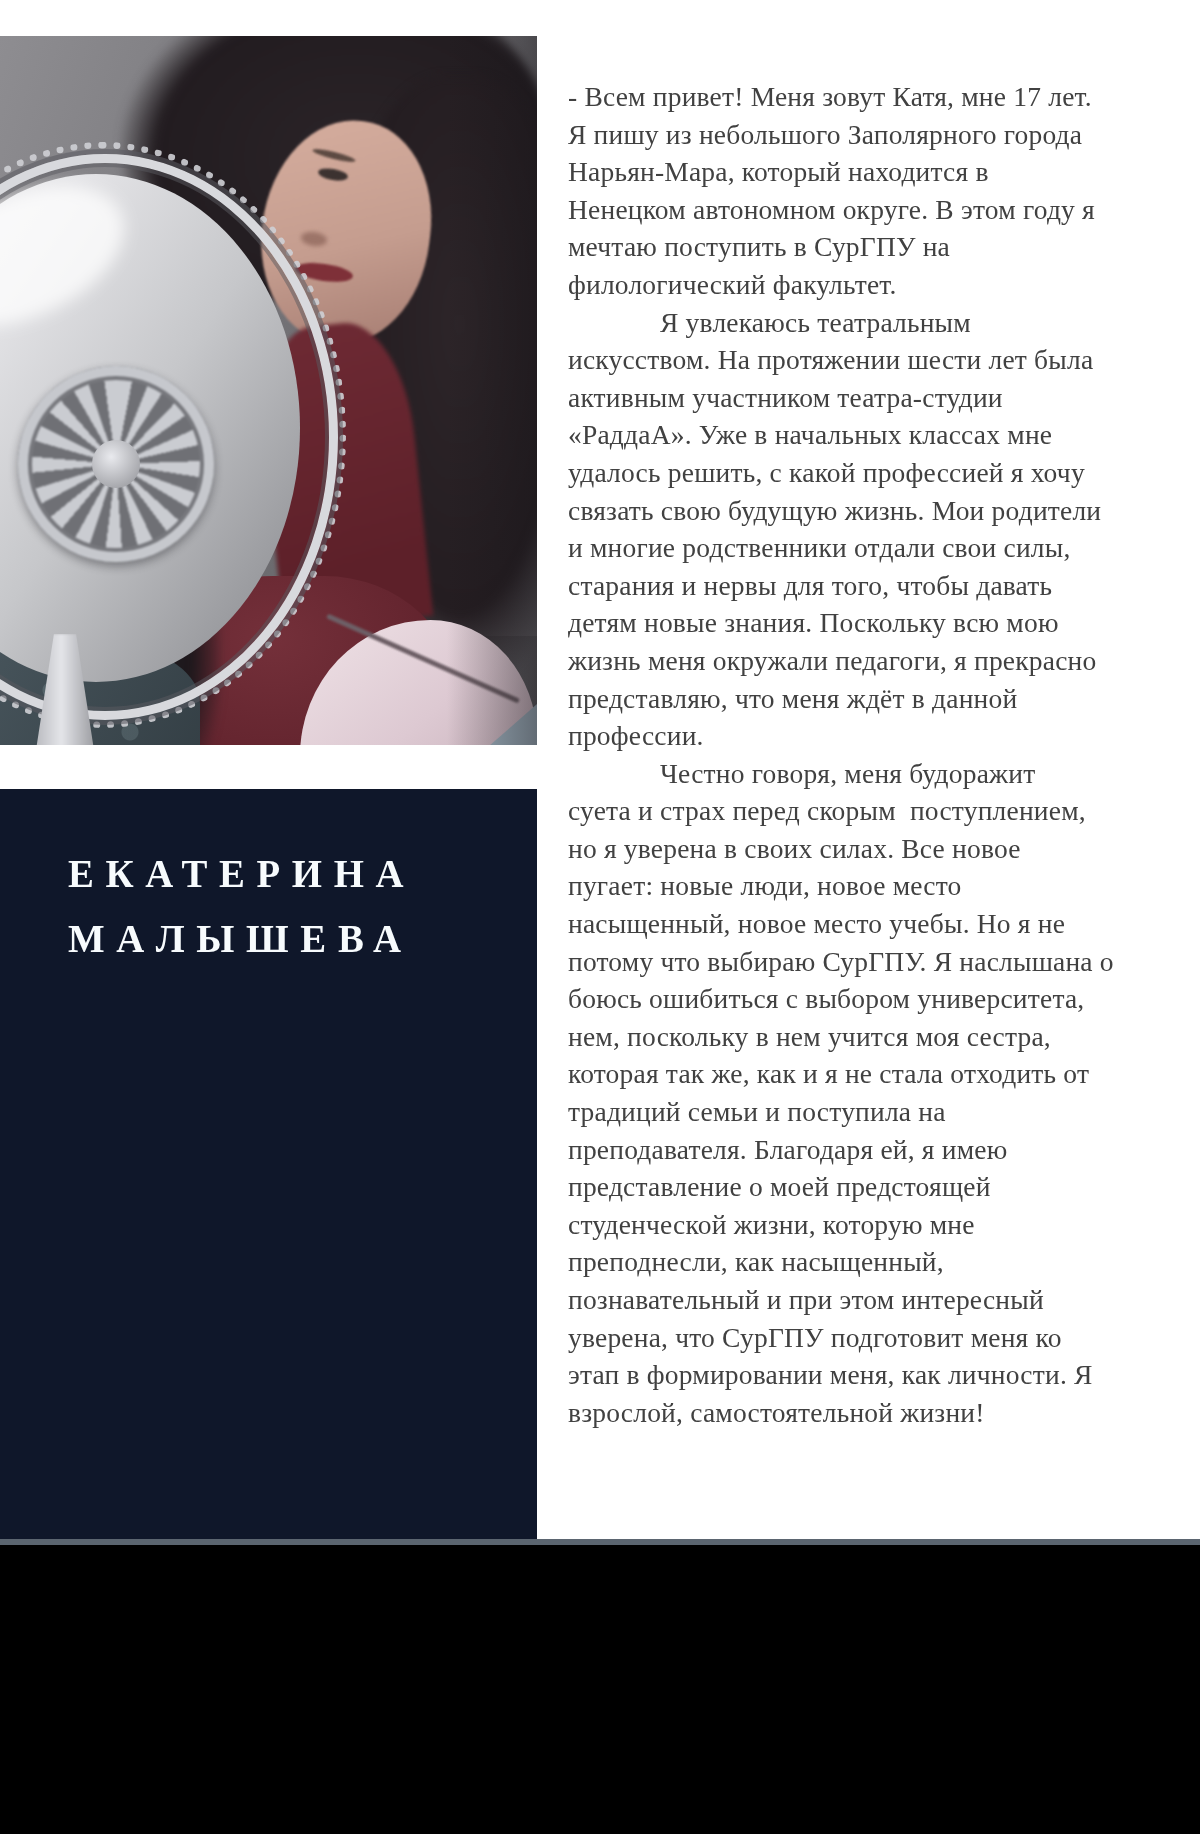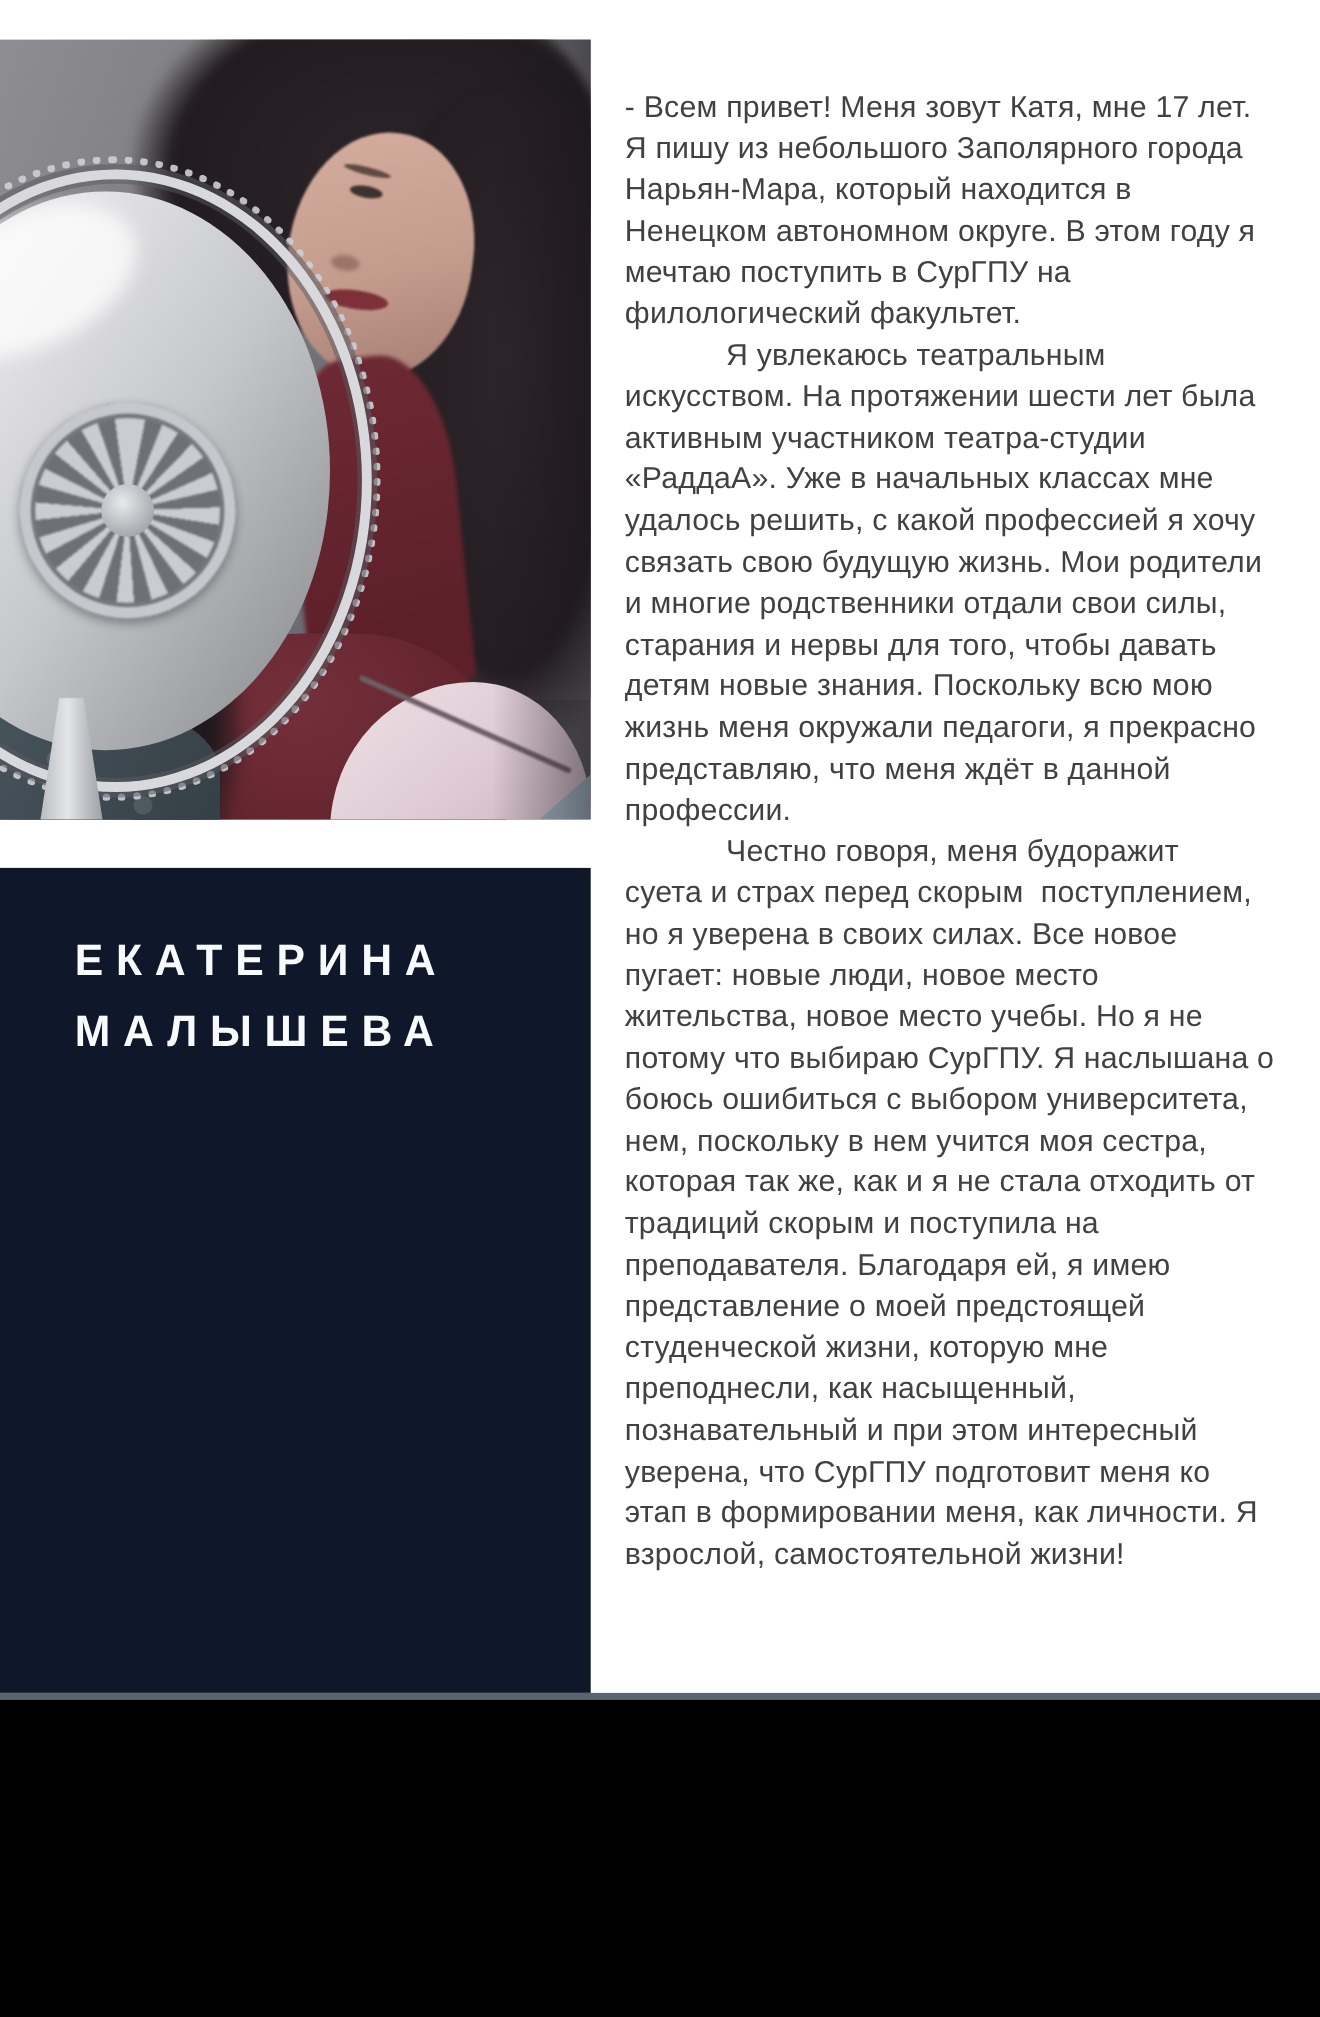--- a/index.html
+++ b/index.html
@@ -1,17 +1,17 @@
 <!DOCTYPE html>
 <html><head>
 <meta charset="utf-8">
 <style>
   html,body{margin:0;padding:0;background:#ffffff;}
   .page{position:relative;width:1200px;height:1834px;background:#ffffff;overflow:hidden;
-        font-family:Liberation Sans, sans-serif;}
+        font-family:Liberation Serif, serif;}
 
   
   .photo{position:absolute;left:0;top:36px;width:537px;height:709px;overflow:hidden;
          background:linear-gradient(110deg,#8e8d91 0%,#7b7a7e 35%,#6a696d 62%,#59585c 100%);}
   .photo *{position:absolute;}
   .ph-wallpaper{right:0;top:0;width:160px;height:600px;
      background:
        radial-gradient(circle at 30% 20%,rgba(200,200,205,.25) 0 6px,transparent 7px),
        radial-gradient(circle at 70% 45%,rgba(200,200,205,.2) 0 8px,transparent 9px),
        radial-gradient(circle at 40% 70%,rgba(200,200,205,.22) 0 7px,transparent 8px),
@@ -141,26 +141,26 @@
       <div class="line">и многие родственники отдали свои силы,</div>
       <div class="line">старания и нервы для того, чтобы давать</div>
       <div class="line">детям новые знания. Поскольку всю мою</div>
       <div class="line">жизнь меня окружали педагоги, я прекрасно</div>
       <div class="line">представляю, что меня ждёт в данной</div>
       <div class="line">профессии.</div>
       <div class="line indent">Честно говоря, меня будоражит</div>
       <div class="line">суета и страх перед скорым  поступлением,</div>
       <div class="line">но я уверена в своих силах. Все новое</div>
       <div class="line">пугает: новые люди, новое место</div>
-      <div class="line">жительства, новое место учебы. Но я не</div>
+      <div class="line">насыщенный, новое место учебы. Но я не</div>
       <div class="line">потому что выбираю СурГПУ. Я наслышана о</div>
       <div class="line">боюсь ошибиться с выбором университета,</div>
       <div class="line">нем, поскольку в нем учится моя сестра,</div>
       <div class="line">которая так же, как и я не стала отходить от</div>
-      <div class="line">традиций скорым и поступила на</div>
+      <div class="line">традиций семьи и поступила на</div>
       <div class="line">преподавателя. Благодаря ей, я имею</div>
       <div class="line">представление о моей предстоящей</div>
       <div class="line">студенческой жизни, которую мне</div>
       <div class="line">преподнесли, как насыщенный,</div>
       <div class="line">познавательный и при этом интересный</div>
       <div class="line">уверена, что СурГПУ подготовит меня ко</div>
       <div class="line">этап в формировании меня, как личности. Я</div>
       <div class="line">взрослой, самостоятельной жизни!</div>
     </div>
 

